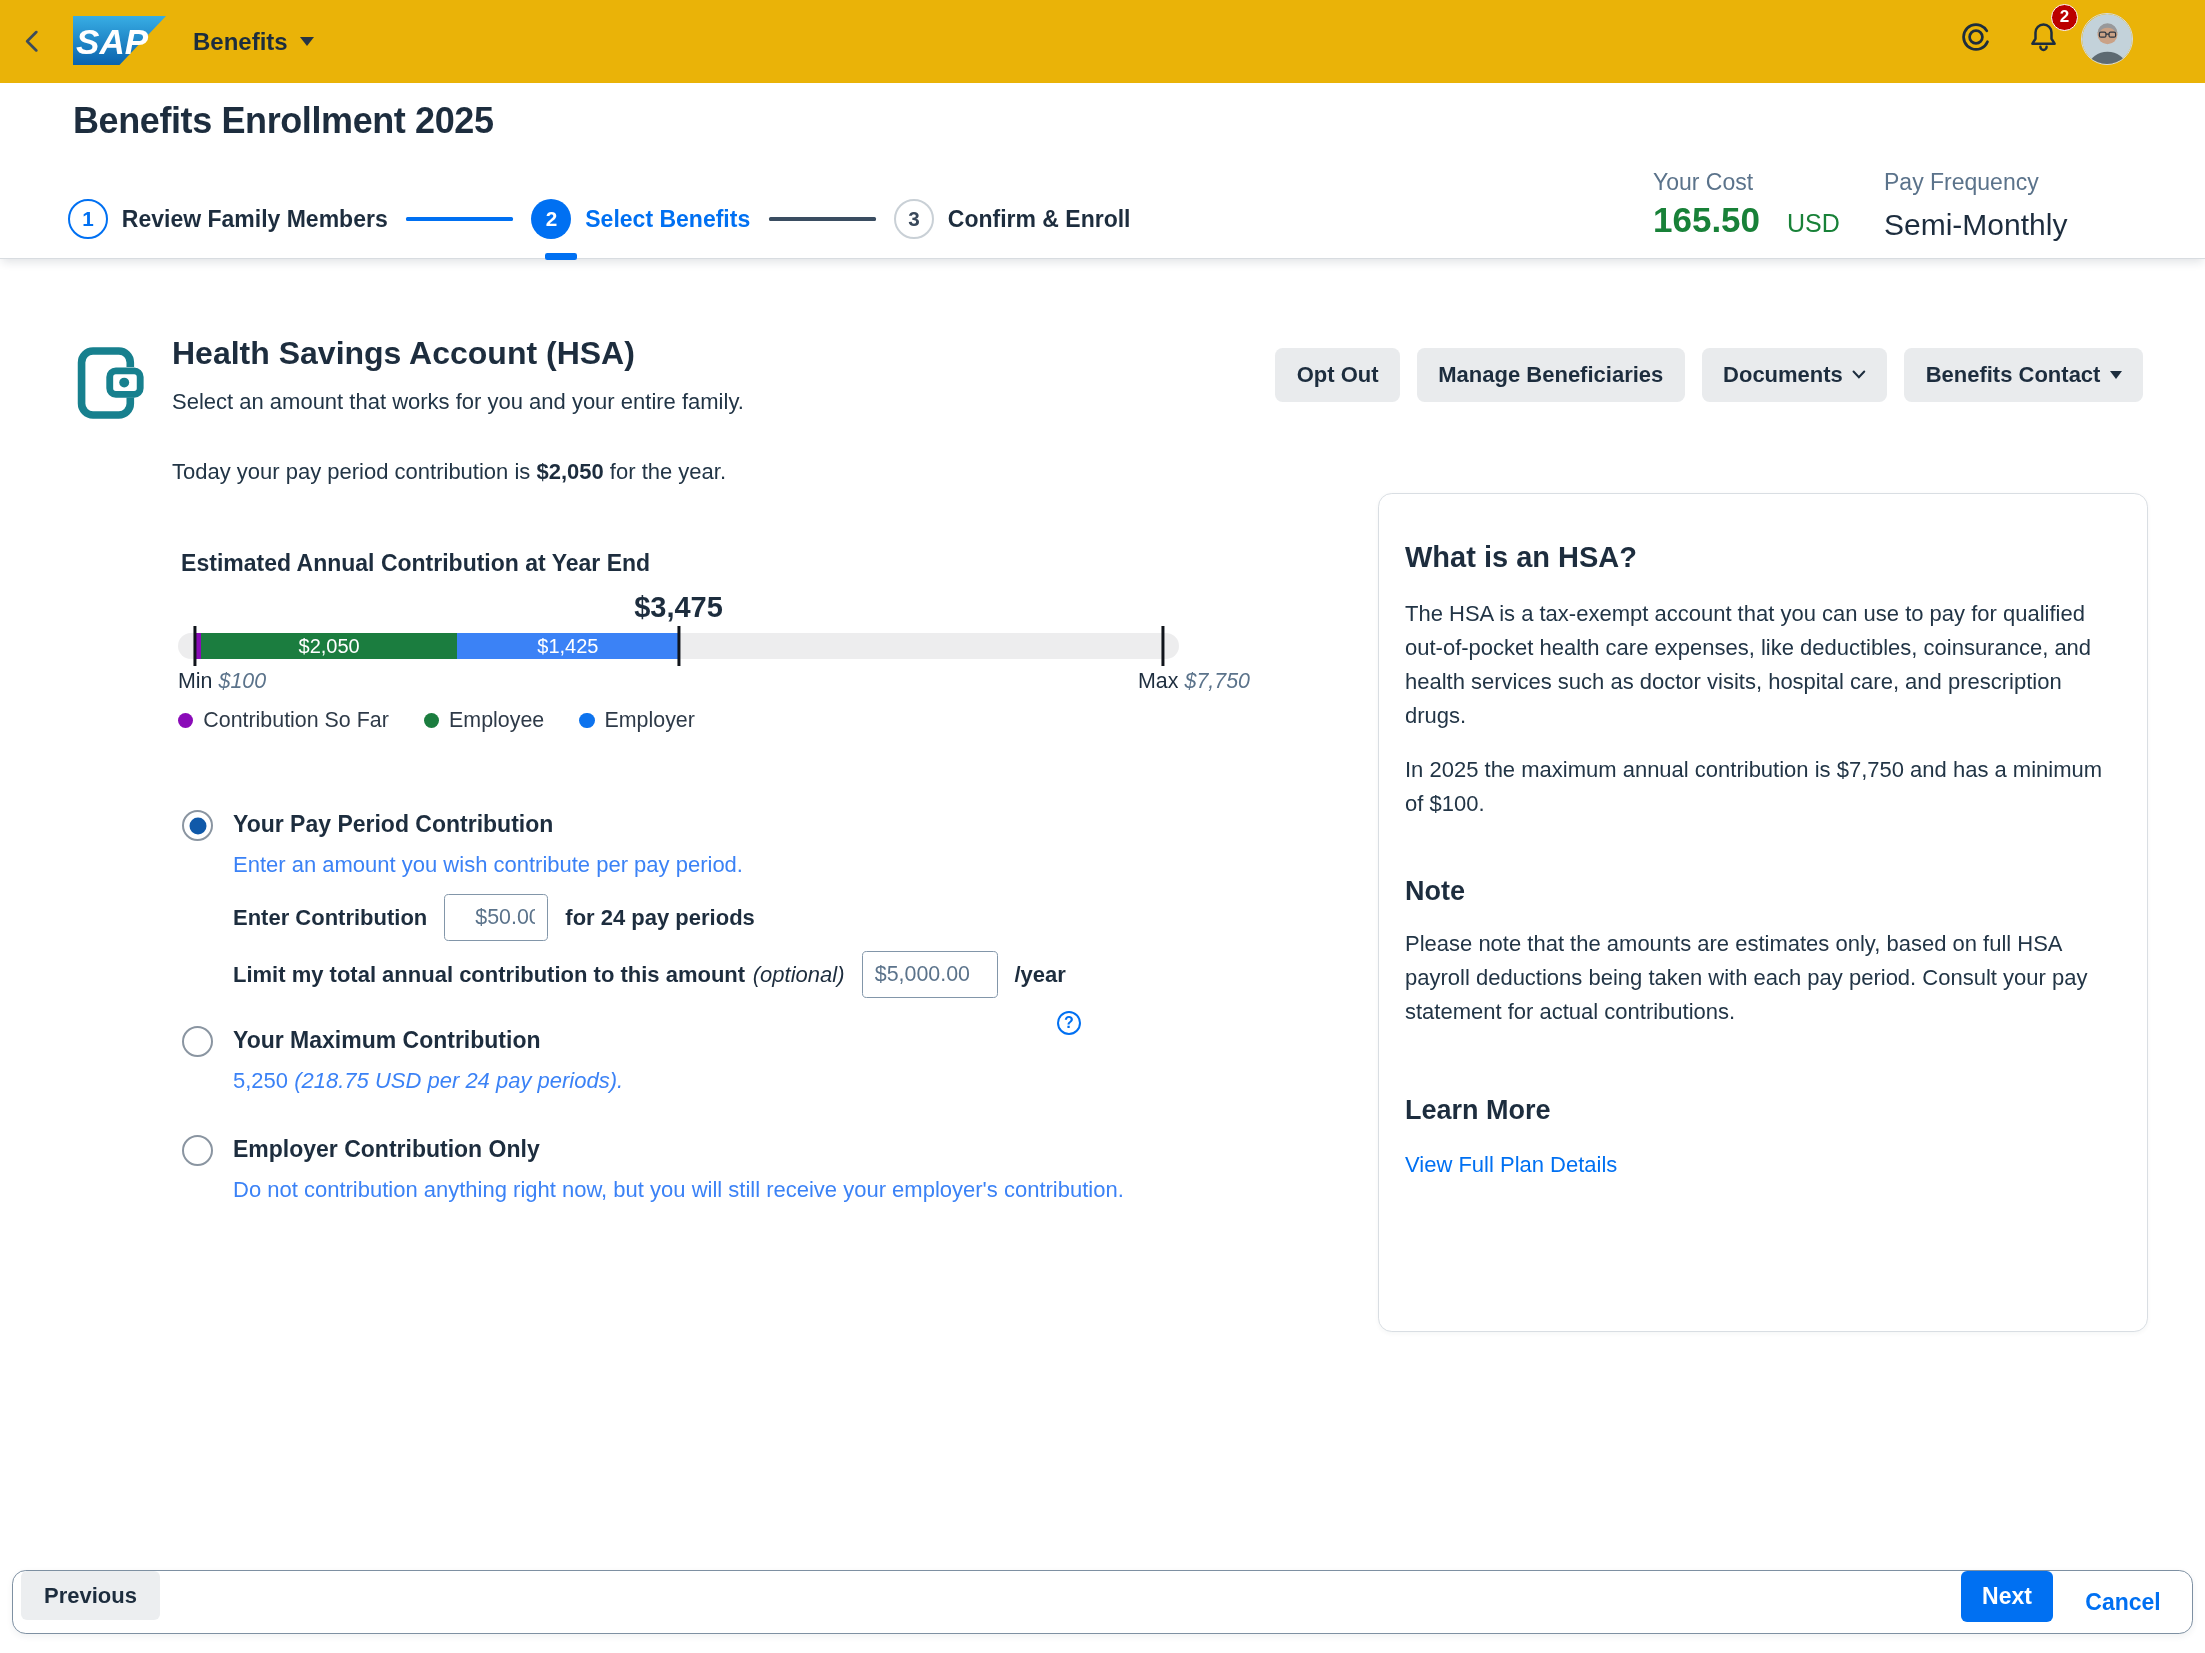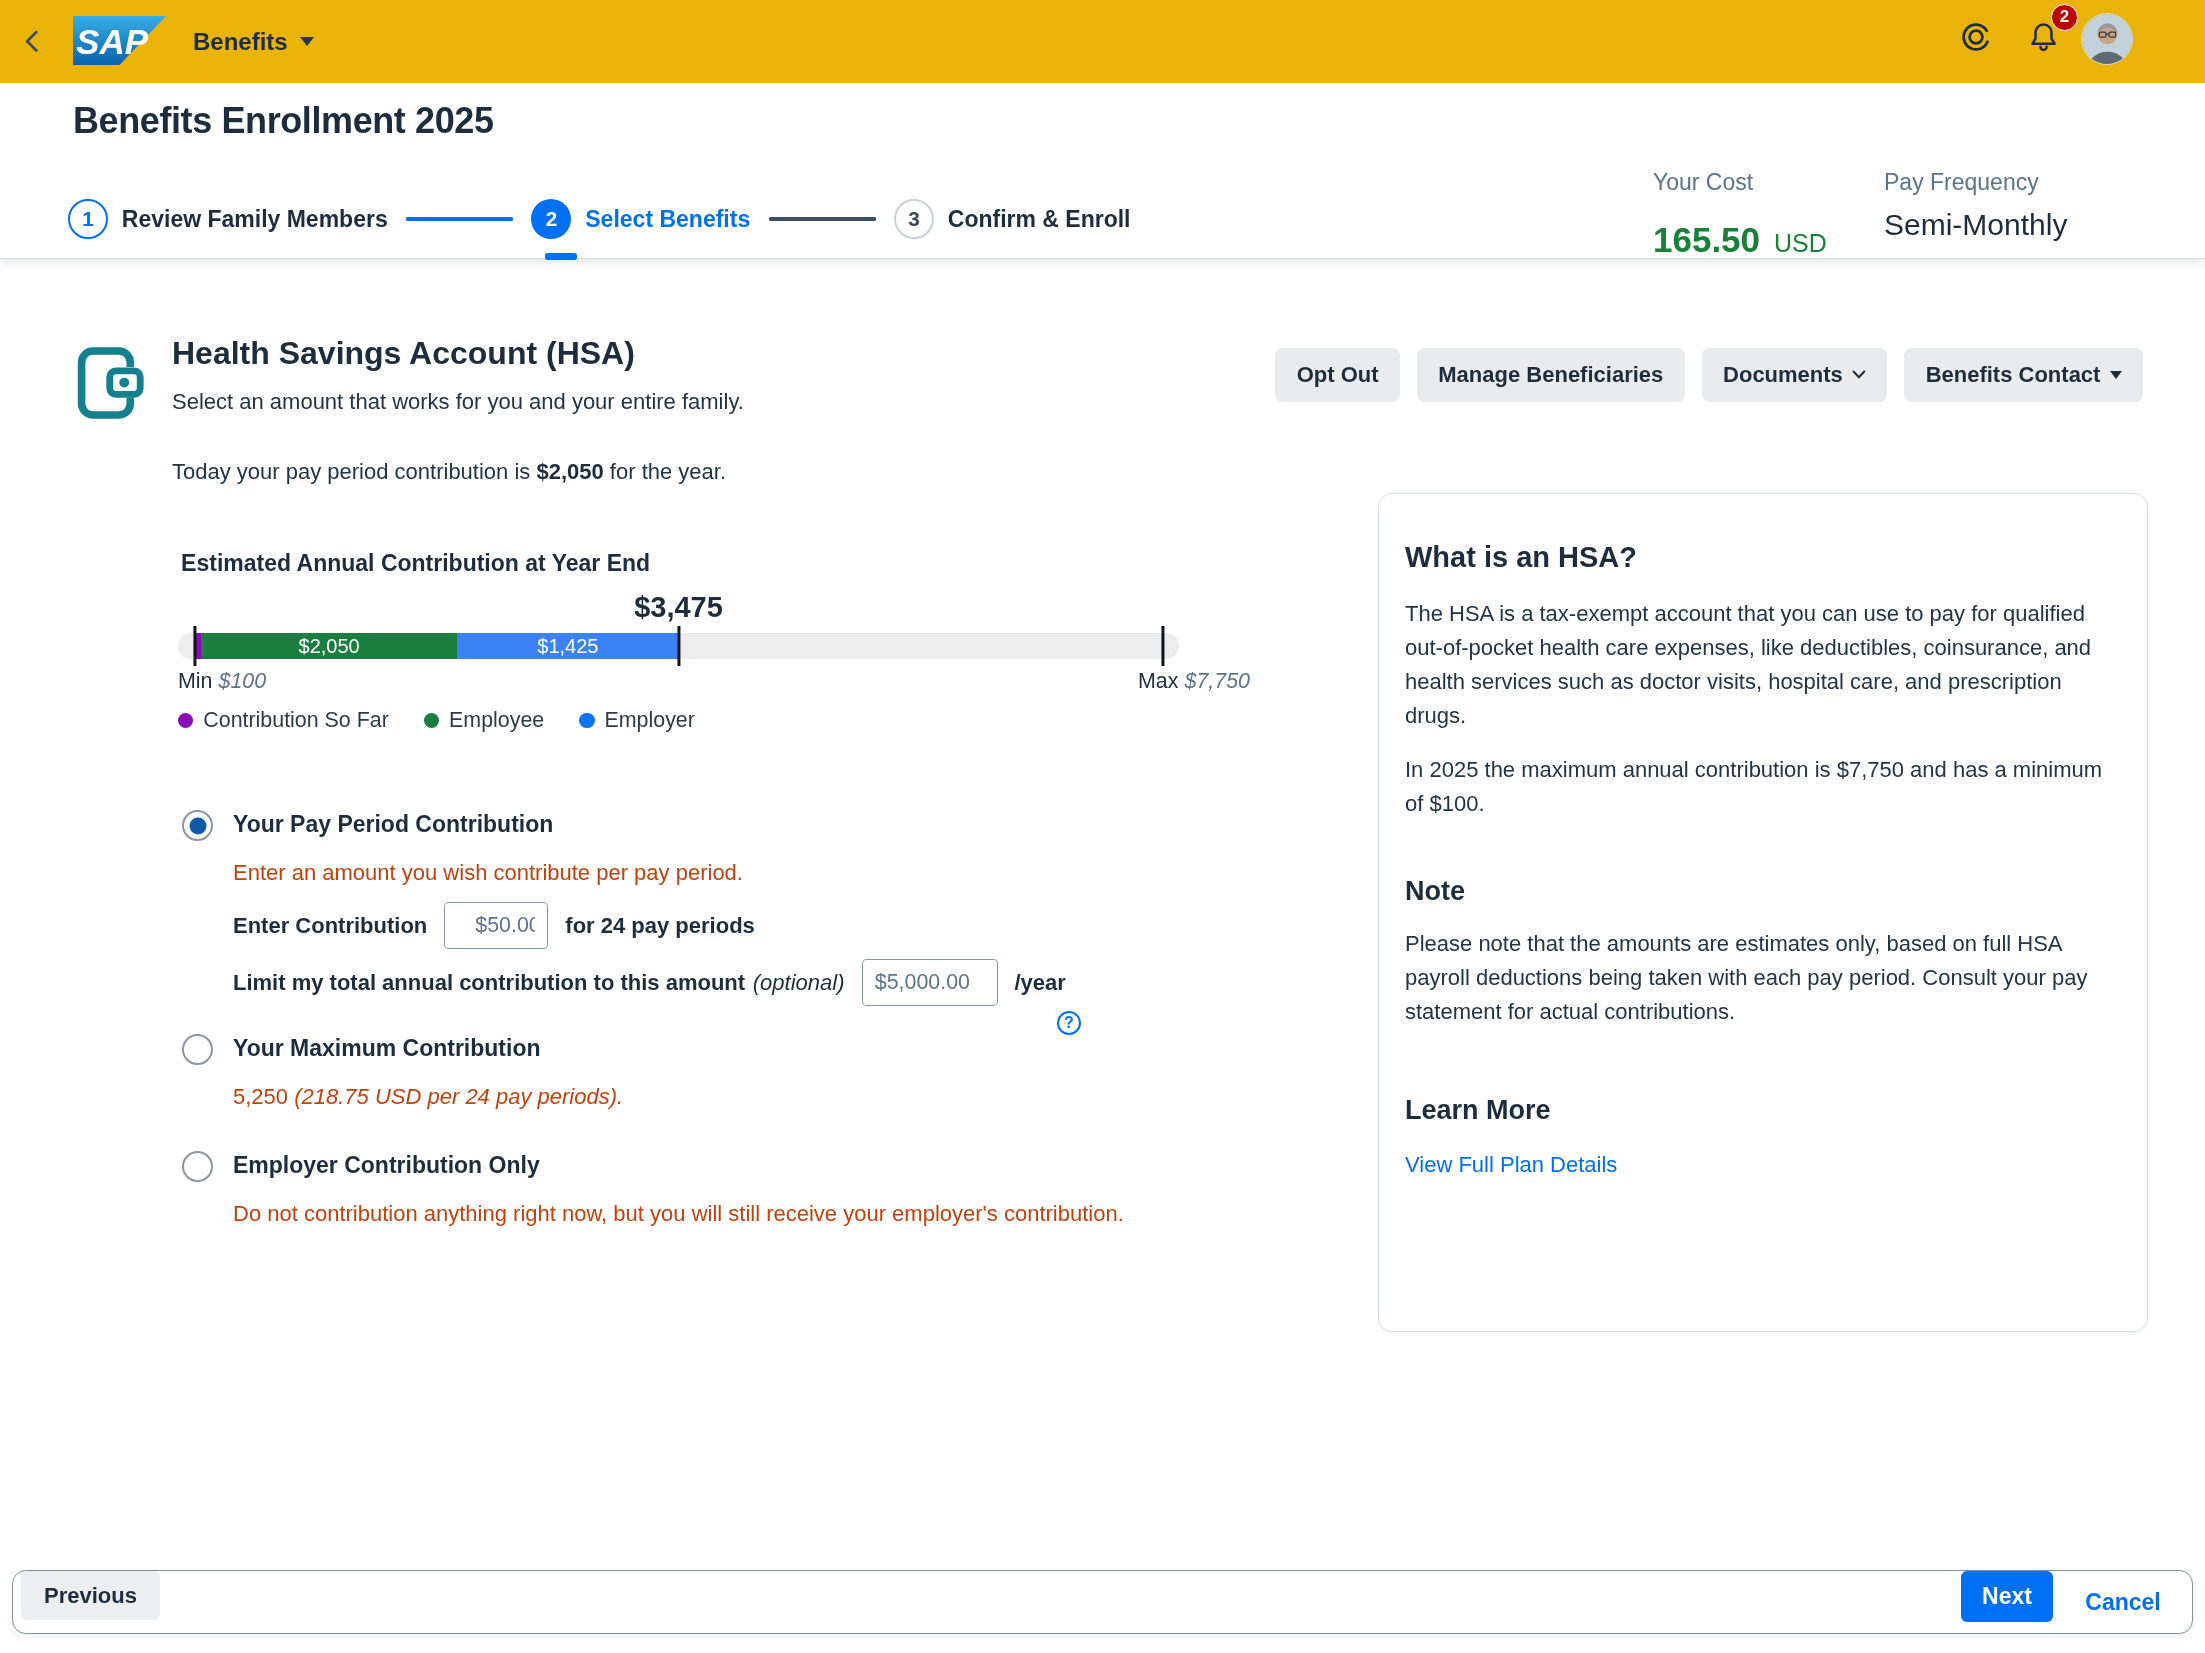--- a/index.html
+++ b/index.html
@@ -28,21 +28,21 @@
   .step-circle.active { background:#0070f2; color:#fff; }
   .step-circle.upcoming { border:2.3px solid #c9d0d6; color:#39485a; background:#fff; }
   .step-label { font-size:23px; font-weight:bold; margin-left:13.8px; color:#1d2d3e; white-space:nowrap; }
   .step-label.active { color:#0070f2; }
   .connector { width:107px; height:3.1px; margin:0 18.4px; border-radius:1.5px; }
   .connector.blue { background:#0070f2; }
   .connector.dark { background:#3a4d61; }
   .tab-indicator { position:absolute; left:545px; bottom:-2.3px; width:32px; height:6.9px; border-radius:2.3px; background:#0070f2; }
   .head-kpi-label { font-size:23px; color:#5b738b; }
   .cost-block { position:absolute; left:1653px; top:86px; }
-  .cost-value-row { margin-top:24px; display:flex; align-items:baseline; gap:14px; }
+  .cost-value-row { margin-top:4px; display:flex; align-items:baseline; gap:27px; }
   .cost-value { font-size:35px; font-weight:bold; color:#188138; }
   .cost-currency { font-size:25px; color:#188138; }
   .freq-block { position:absolute; left:1884px; top:86px; }
   .freq-value { margin-top:12.3px; font-size:30px; color:#1d2d3e; }
 
   
   .plan-icon { position:absolute; left:77px; top:347px; width:67px; height:72px; }
   .plan-title { position:absolute; left:172px; top:335px; font-size:32px; font-weight:bold; color:#1d2d3e; }
   .plan-subtitle { position:absolute; left:172px; top:389px; font-size:22px; color:#223546; }
   .actions { position:absolute; right:62px; top:348px; display:flex; gap:17px; }
@@ -65,21 +65,21 @@
   .legend-item { display:flex; align-items:center; gap:10px; font-size:21.4px; color:#2e3a48; }
   .legend-dot { width:15.3px; height:15.3px; border-radius:50%; flex:none; }
 
   
   .options { position:absolute; left:182px; top:810px; width:995px; }
   .option { display:flex; }
   .radio { width:31px; height:31px; border-radius:50%; border:2.3px solid #8a95a1; background:#fff; flex:none; position:relative; cursor:pointer; }
   .option.selected .radio::after { content:""; position:absolute; left:50%; top:50%; width:17px; height:17px; border-radius:50%; background:#1059a9; transform:translate(-50%,-50%); }
   .option-body { margin-left:20px; }
   .option-label { font-size:23px; font-weight:bold; line-height:29px; color:#1d2d3e; }
-  .option-desc { font-size:22px; line-height:27.6px; margin-top:20px; color:#c2410c; }
+  .option-desc { font-size:22px; line-height:27.6px; margin-top:12px; color:#3b82f6; }
   .option-desc i { font-style:italic; }
   .field-row { display:flex; align-items:center; margin-top:13.8px; height:51px; font-size:22px; color:#1d2d3e; }
   .field-row.second { margin-top:6.1px; }
   .field-row b { font-weight:bold; }
   .field-row i { font-style:italic; margin-left:7.7px; }
   .text-input { height:47px; border:1.5px solid #8296a9; border-radius:4.6px; font-family:inherit; font-size:21.4px; color:#5b738b; padding:0 12.3px; margin-left:17px; background:#fff; }
   .input-sm { width:104px;padding-left:30px; }
   .input-md { width:136px; }
   .after-label { margin-left:17px; font-weight:bold; }
   .opt-gap-1 { margin-top:26px; }

